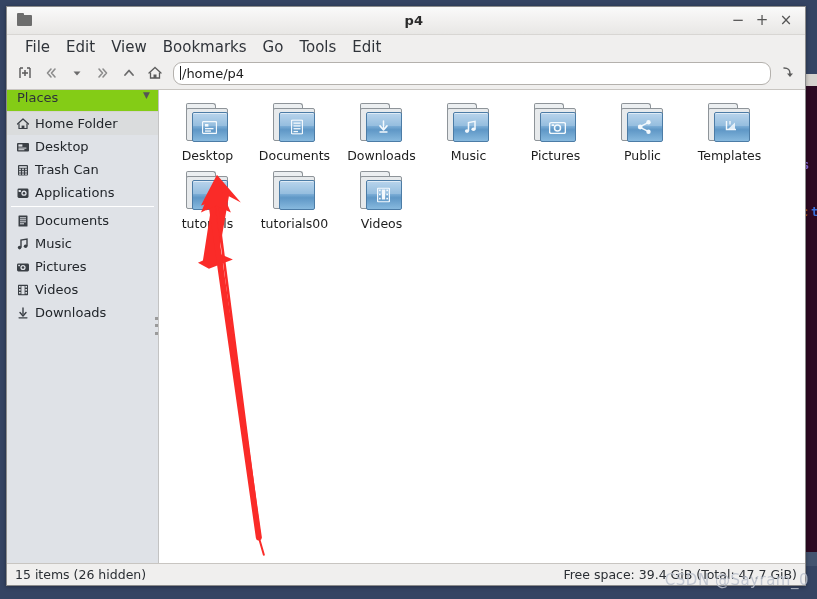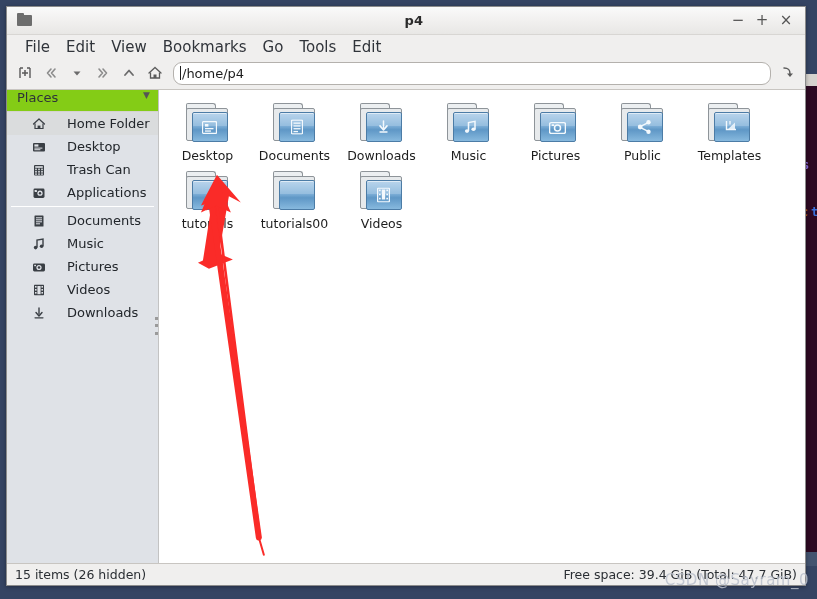--- a/index.html
+++ b/index.html
@@ -198,25 +198,25 @@
     border-bottom: 1px solid #d5d3d0;
     cursor: default;
     gap: 32px;
   }
   #places-header .arrow { margin-left: auto; font-size: 9px; color: #555; }
 
   .place-row {
     height: 23px;
     display: flex;
     align-items: center;
-    padding-left: 24px;
+    padding-left: 8px;
     font-size: 13px;
     color: #22262b;
     cursor: default;
-    gap: 20px;
+    gap: 4px;
   }
   .place-row.selected { background: #dadcdd; }
   .place-icon {
     width: 16px; height: 16px;
     display: flex; align-items: center; justify-content: center;
     color: #3a3f45;
     flex: 0 0 auto;
   }
   .place-sep {
     height: 1px;

